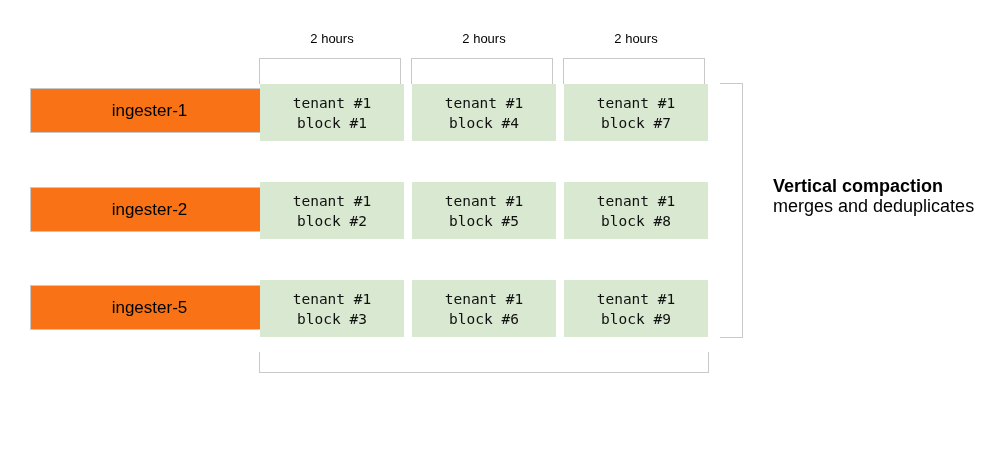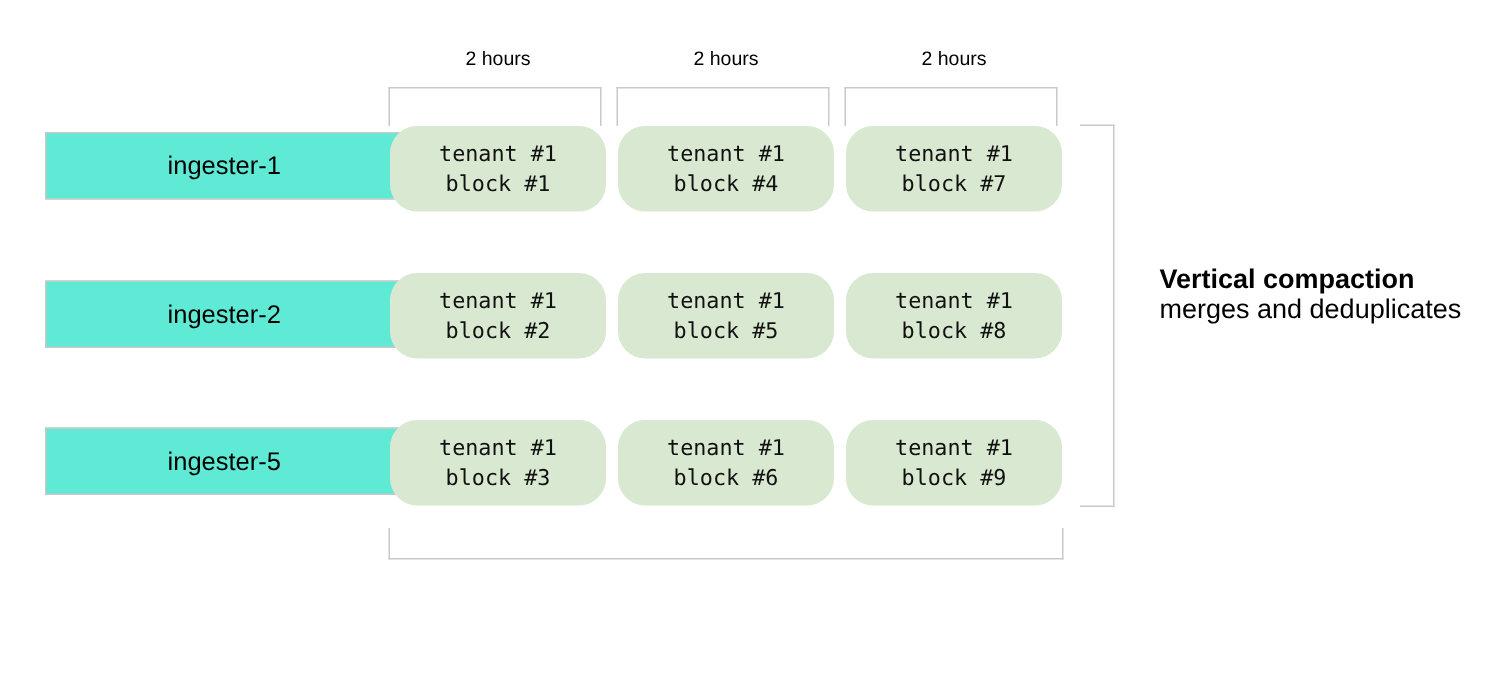--- a/index.html
+++ b/index.html
@@ -42,21 +42,21 @@
     box-sizing: border-box;
     background: transparent;
   }
 
   
   .ingester-box {
     position: absolute;
     left: 30px;
     width: 239px;
     height: 45px;
-    background: #5eead4;
+    background: #f97316;
     border: 1px solid #c8c8c8;
     box-sizing: border-box;
     display: flex;
     align-items: center;
     justify-content: center;
     font-size: 17px;
     color: #000;
     white-space: nowrap;
   }
 
@@ -69,21 +69,20 @@
     box-sizing: border-box;
     display: flex;
     flex-direction: column;
     align-items: center;
     justify-content: center;
     font-family: "DejaVu Sans Mono", "Liberation Mono", monospace;
     font-size: 14.5px;
     line-height: 20px;
     color: #111;
     white-space: pre;
-    border-radius: 18px;
   }
   .block .line { display: block; }
 
   
   .right-bracket {
     position: absolute;
     border-top: 1px solid #c9c9c9;
     border-right: 1px solid #c9c9c9;
     border-bottom: 1px solid #c9c9c9;
     border-left: none;

